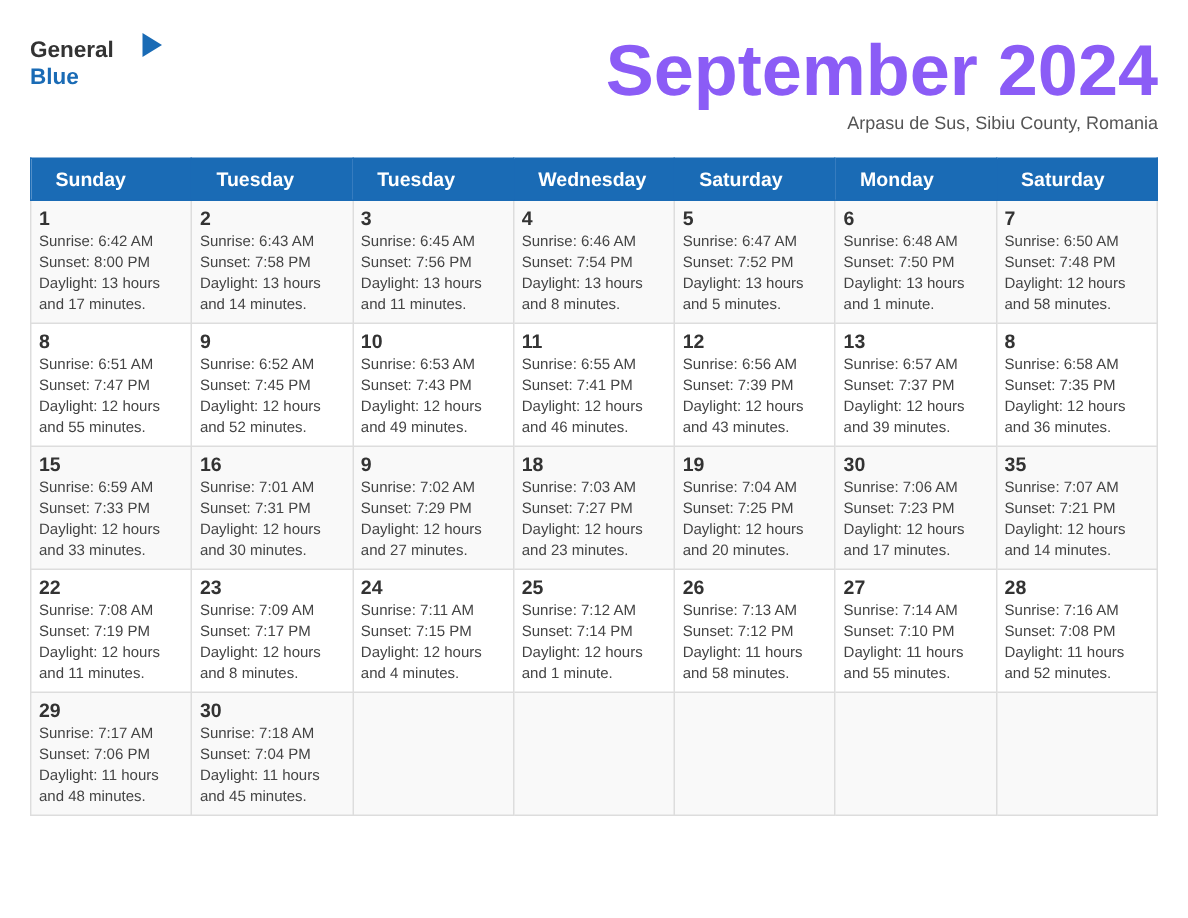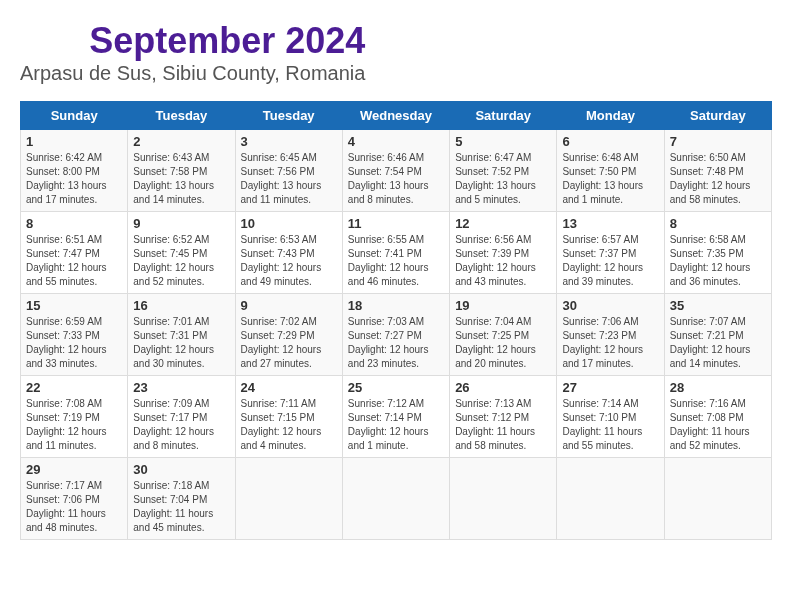--- a/index.html
+++ b/index.html
@@ -18,41 +18,41 @@
     }
     .logo {
       display: flex;
       align-items: center;
       gap: 4px;
     }
     .title-section {
       text-align: right;
     }
     .title-section h1 {
-      font-size: 36px;
+      font-size: 48px;
       font-weight: bold;
-      color: #4c1d95;
+      color: #8b5cf6;
     }
     .title-section h2 {
-      font-size: 20px;
+      font-size: 12px;
       font-weight: normal;
       color: #555;
     }
     .calendar {
       width: 100%;
       border-collapse: collapse;
       font-size: 11px;
     }
     .calendar thead tr {
       background-color: #1a6bb5;
       color: #fff;
     }
     .calendar thead th {
       padding: 6px 16px;
-      text-align: center;
+      text-align: left;
       font-size: 13px;
       font-weight: bold;
       border: 1px solid #1a6bb5;
     }
     .calendar tbody tr {
       border-bottom: 1px solid #ccc;
     }
     .calendar tbody td {
       vertical-align: top;
       padding: 4px 5px;
@@ -80,20 +80,27 @@
       line-height: 1.4;
     }
     .empty-cell {
       background-color: #f9f9f9;
     }
   </style>
 </head>
 <body>
 
 <div class="header">
+  <div class="logo">
+  <svg width="90" height="42" viewBox="0 0 90 42">
+    <text x="0" y="18" font-size="15" font-weight="bold" font-family="Arial" fill="#333">General</text>
+    <text x="0" y="36" font-size="15" font-weight="bold" font-family="Arial" fill="#1a6bb5">Blue</text>
+    <polygon points="75,2 88,10 75,18" fill="#1a6bb5"></polygon>
+  </svg>
+</div>
   <div class="title-section">
     <h1>September 2024</h1>
     <h2>Arpasu de Sus, Sibiu County, Romania</h2>
   </div>
 </div>
 
 <table class="calendar">
   <thead>
     <tr>
       <th>Sunday</th>

